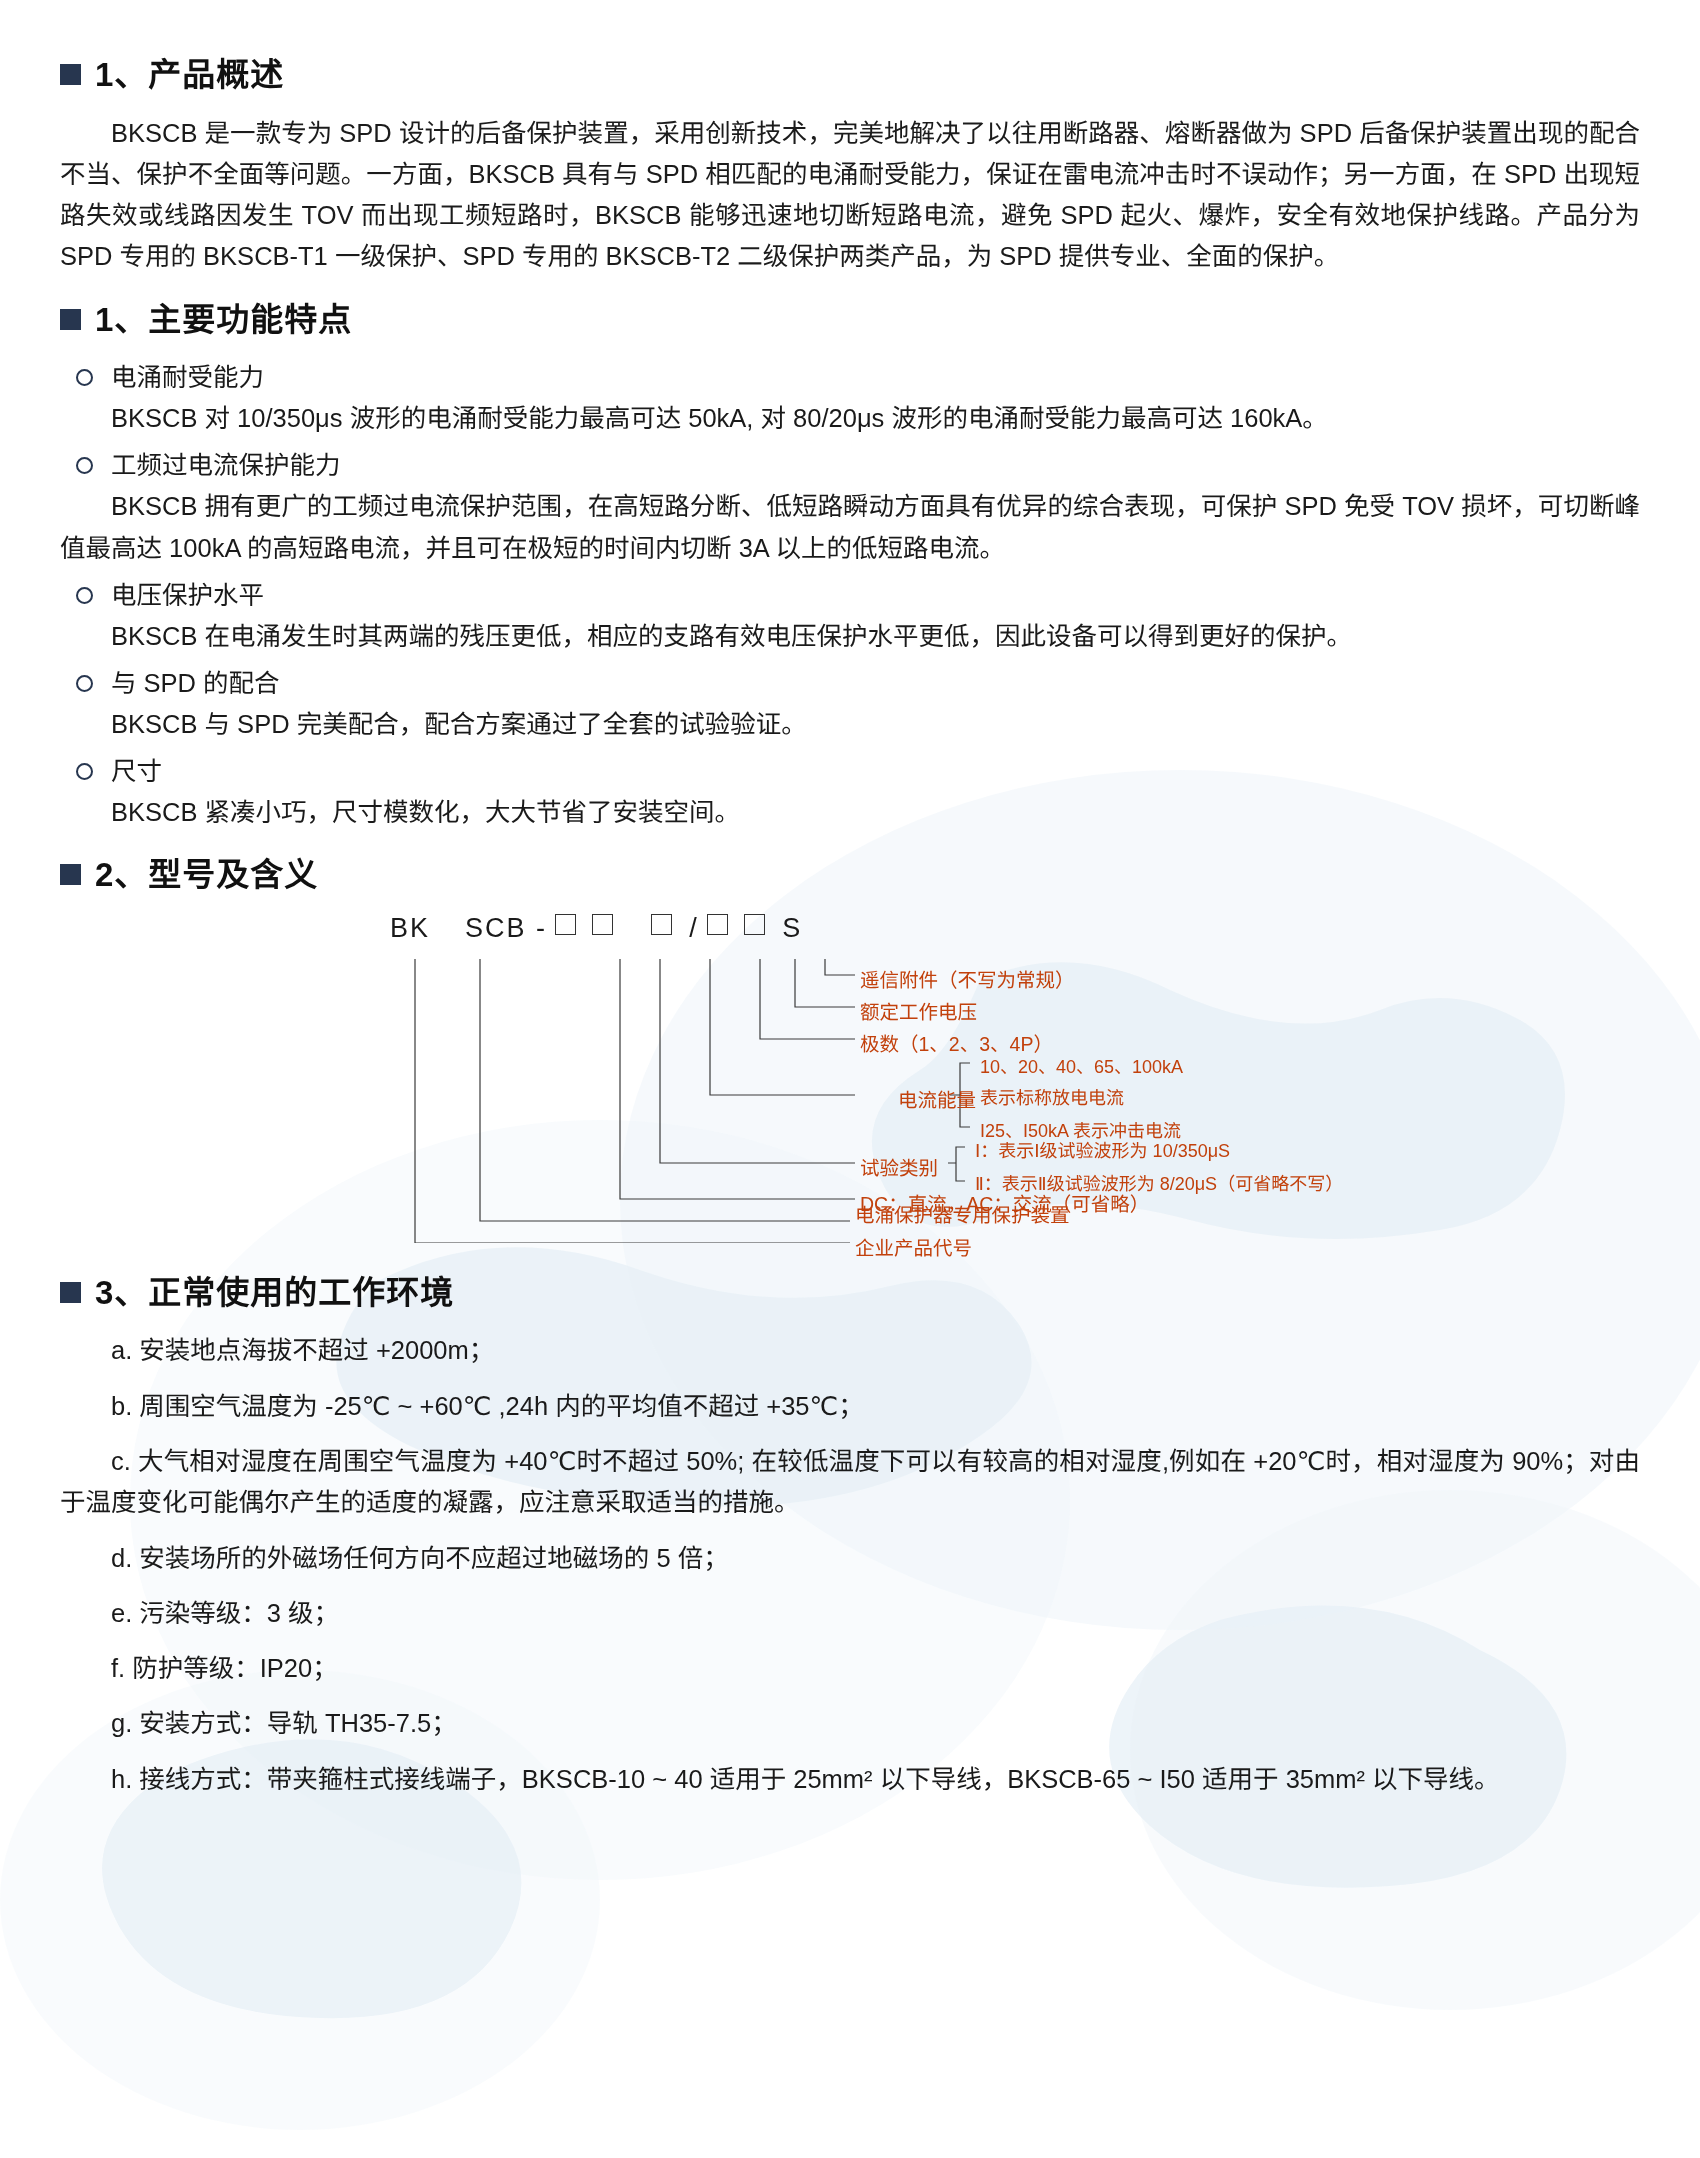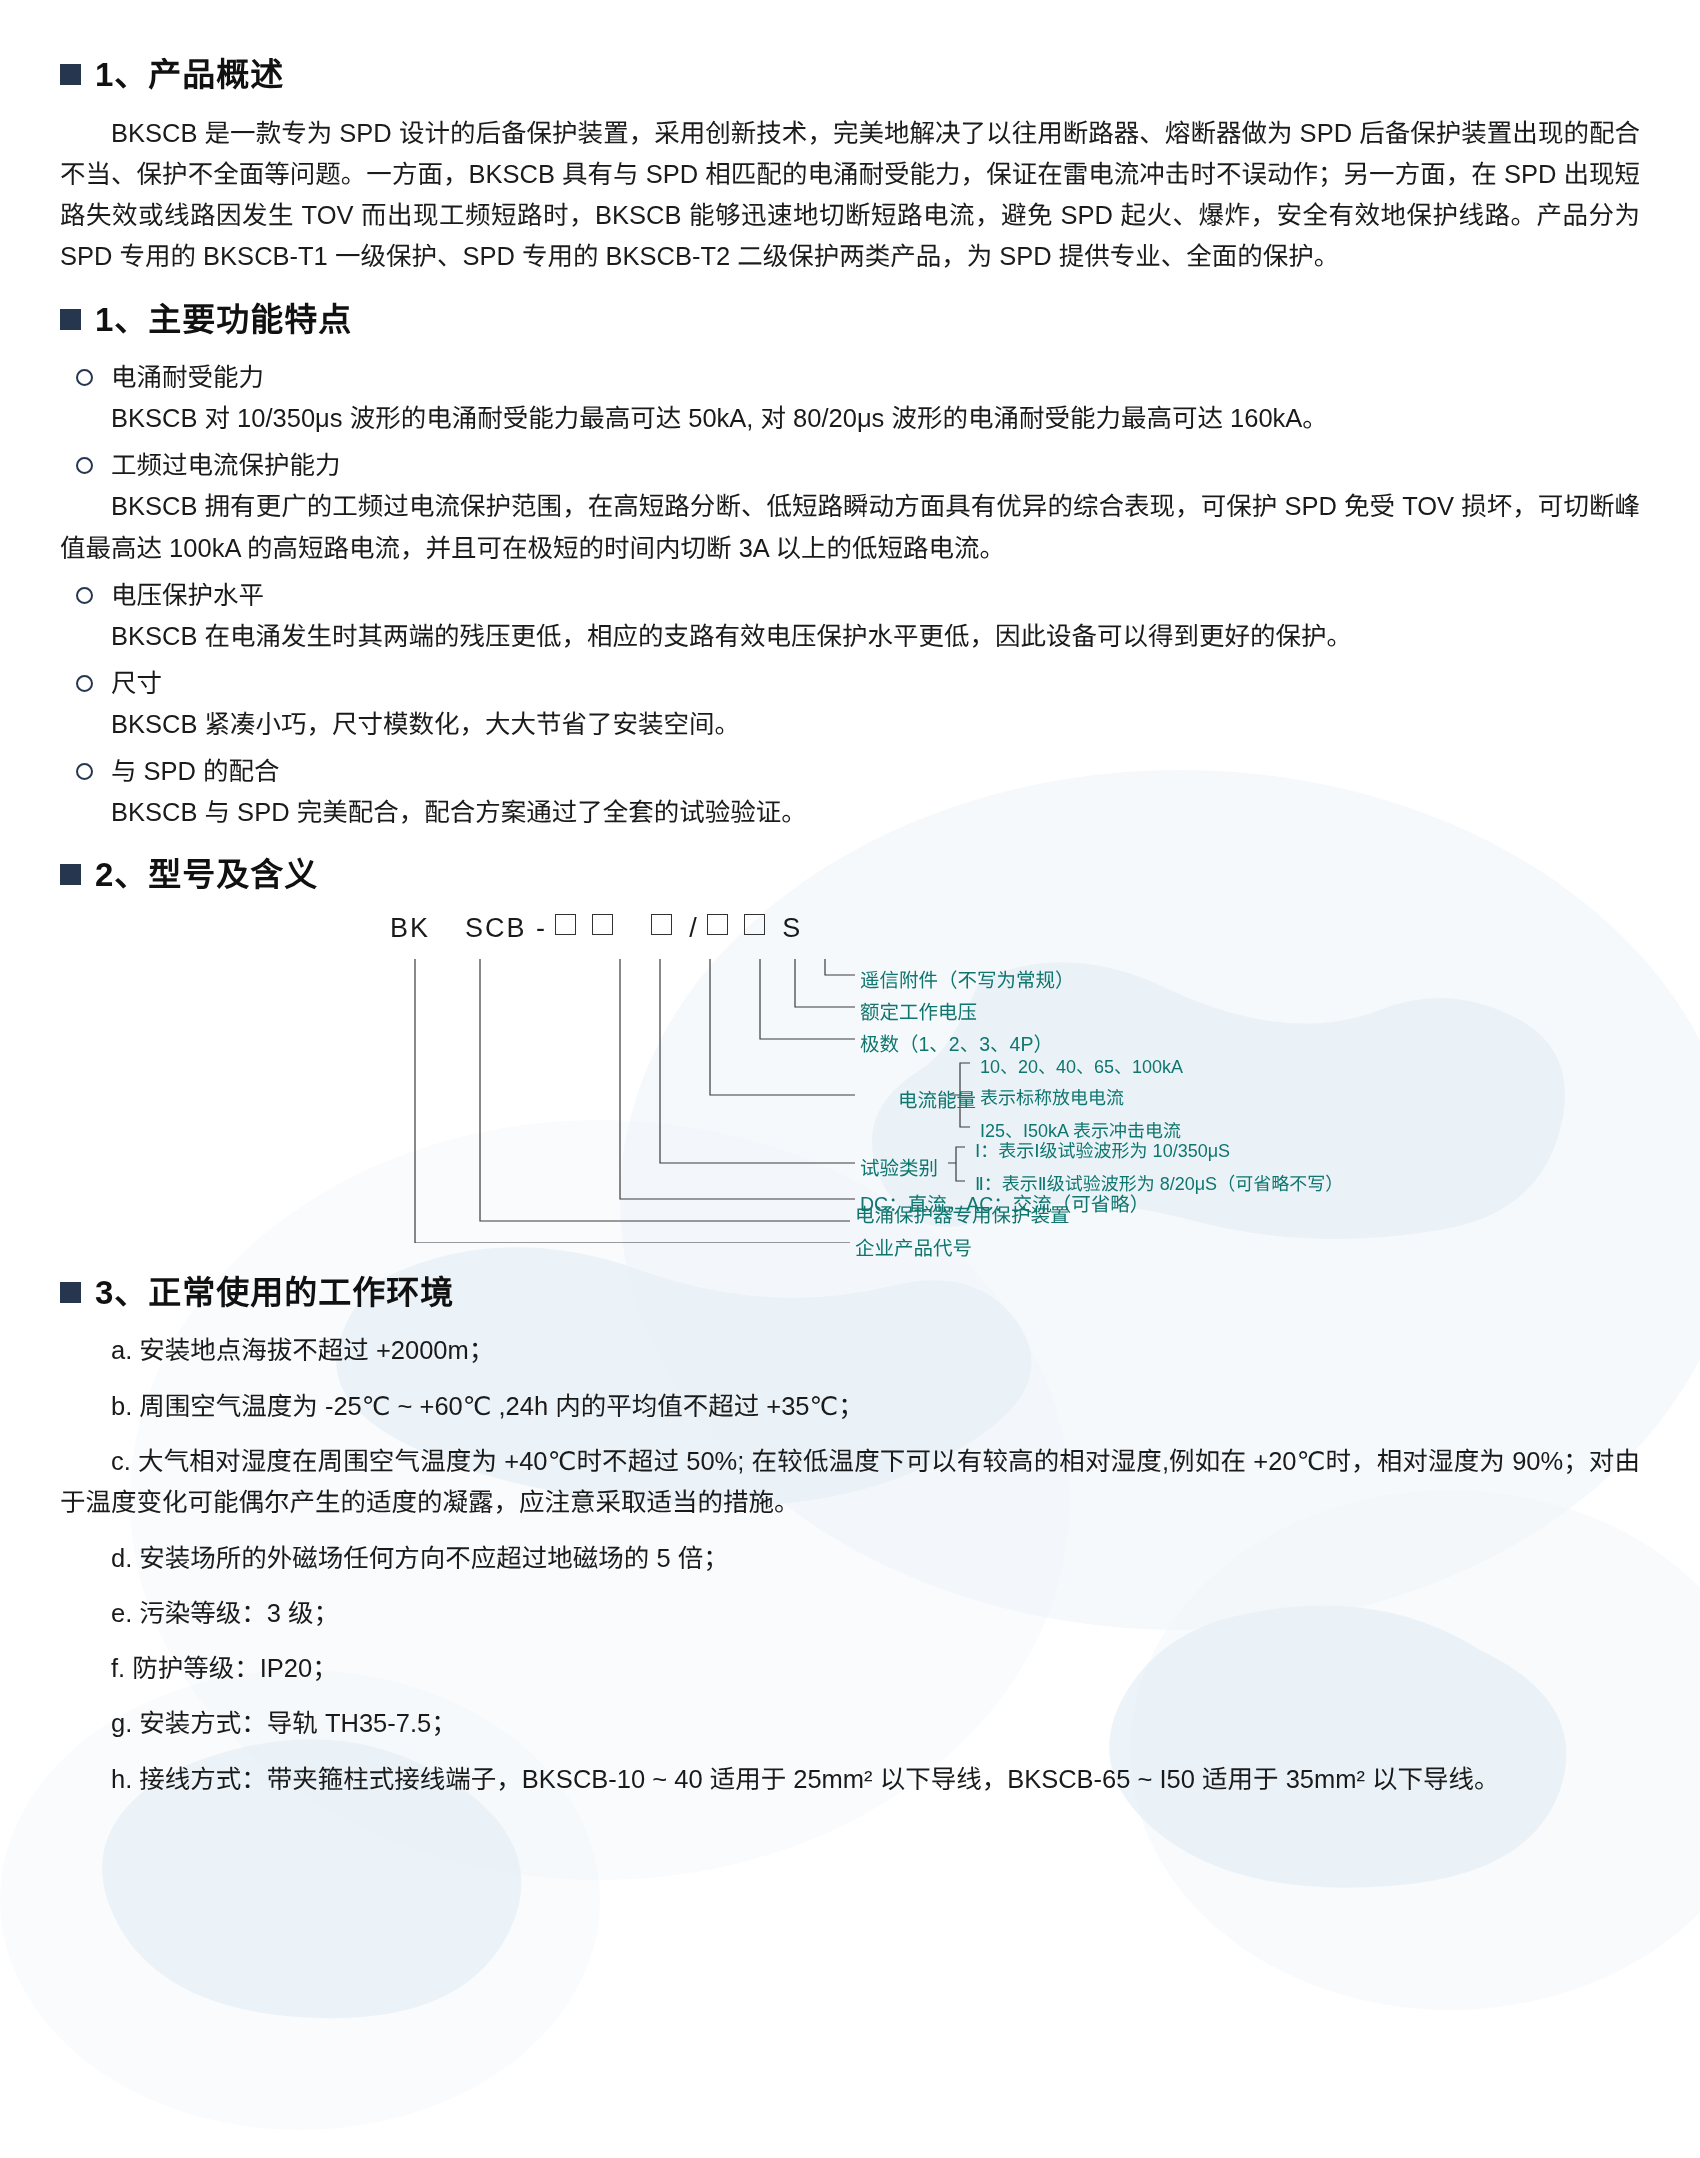--- a/index.html
+++ b/index.html
@@ -112,21 +112,21 @@
     width: 19px;
     height: 19px;
     border: 1.6px solid #333;
     vertical-align: 2px;
     margin: 0 8px;
   }
   .lbl {
     position: absolute;
     font-size: 19.5px;
     white-space: nowrap;
-    color: #0f766e;
+    color: #c2410c;
     line-height: 1.45;
   }
   .lbl.small { font-size: 18px; }
 
   
   .env-item {
     font-size: 25.5px;
     line-height: 1.62;
     margin: 0 0 14px 0;
     text-indent: 2em;
@@ -188,31 +188,31 @@
       <div class="feat-title">
         <span class="ring"></span>
         <span>电压保护水平</span>
       </div>
       <p class="feat-desc">BKSCB 在电涌发生时其两端的残压更低，相应的支路有效电压保护水平更低，因此设备可以得到更好的保护。</p>
     </div>
 
     <div class="feat">
       <div class="feat-title">
         <span class="ring"></span>
+        <span>与 SPD 的配合</span>
+      </div>
+      <p class="feat-desc">BKSCB 与 SPD 完美配合，配合方案通过了全套的试验验证。</p>
+    </div>
+
+    <div class="feat">
+      <div class="feat-title">
+        <span class="ring"></span>
         <span>尺寸</span>
       </div>
       <p class="feat-desc">BKSCB 紧凑小巧，尺寸模数化，大大节省了安装空间。</p>
-    </div>
-
-    <div class="feat">
-      <div class="feat-title">
-        <span class="ring"></span>
-        <span>与 SPD 的配合</span>
-      </div>
-      <p class="feat-desc">BKSCB 与 SPD 完美配合，配合方案通过了全套的试验验证。</p>
     </div>
   </div>
 
   <div class="sec-block">
     <div class="sec-head">
       <span class="sq"></span>
       <span class="txt">2、型号及含义</span>
     </div>
 
     <div class="model-wrap">

